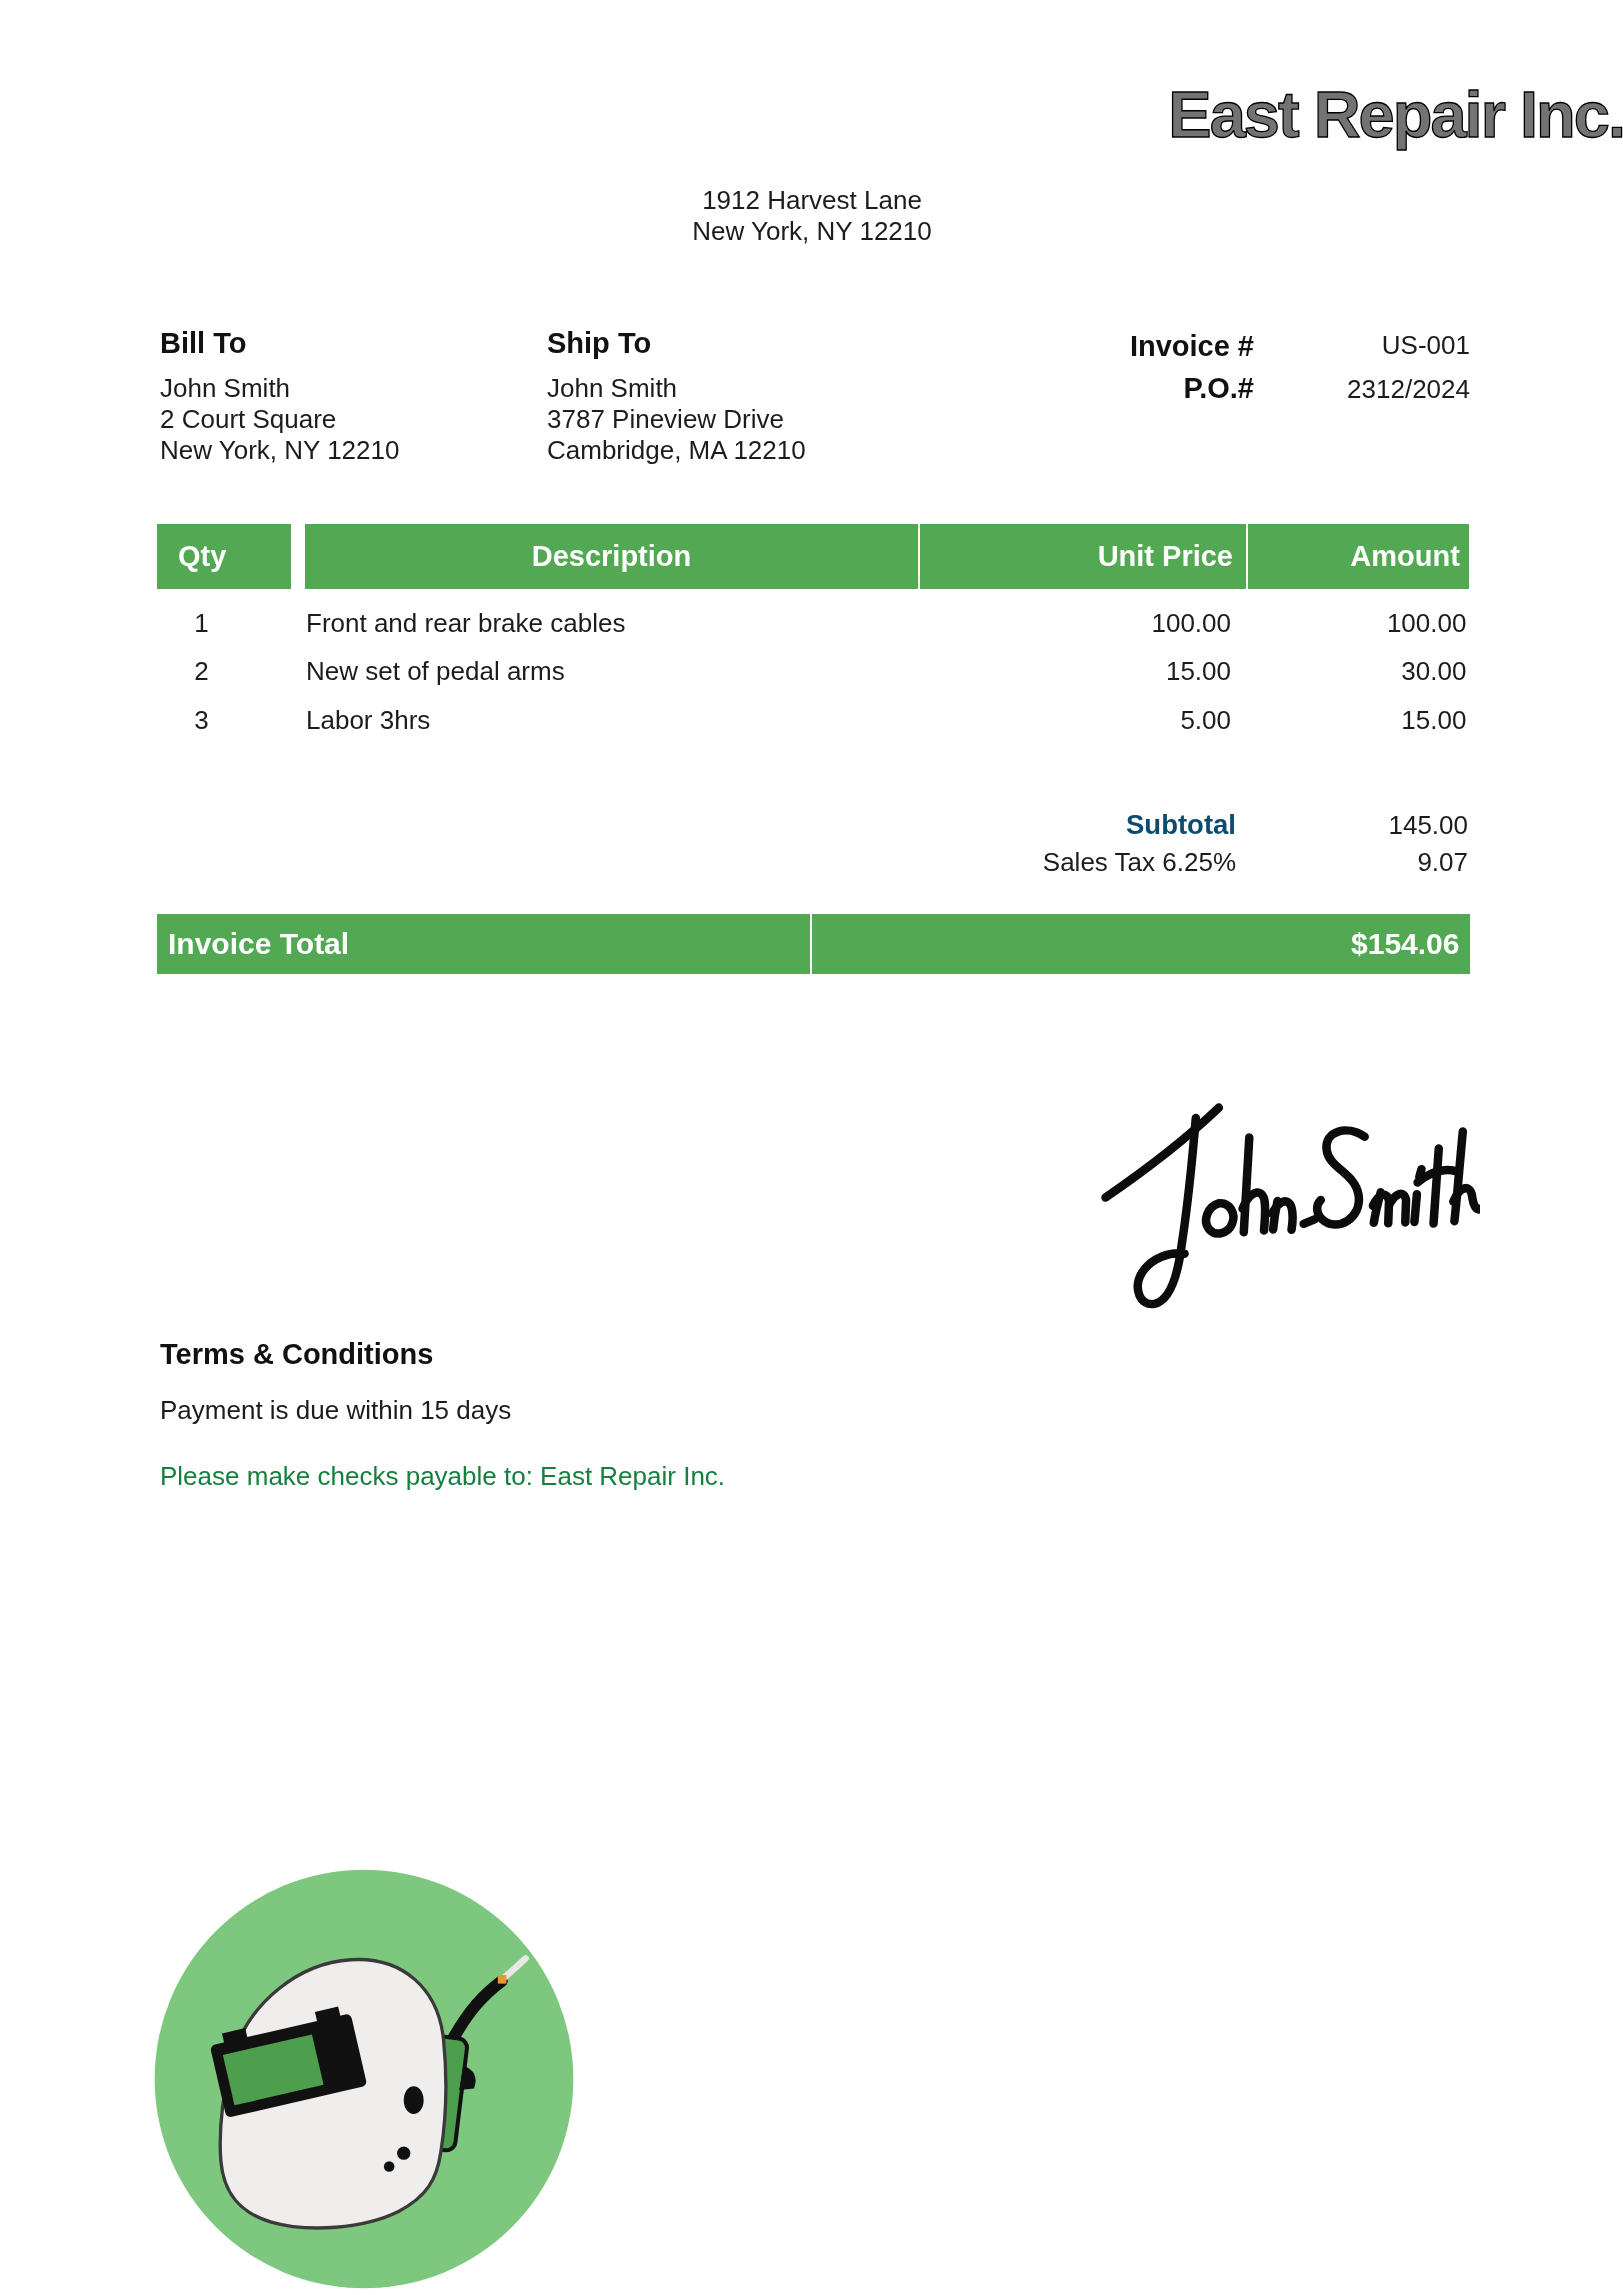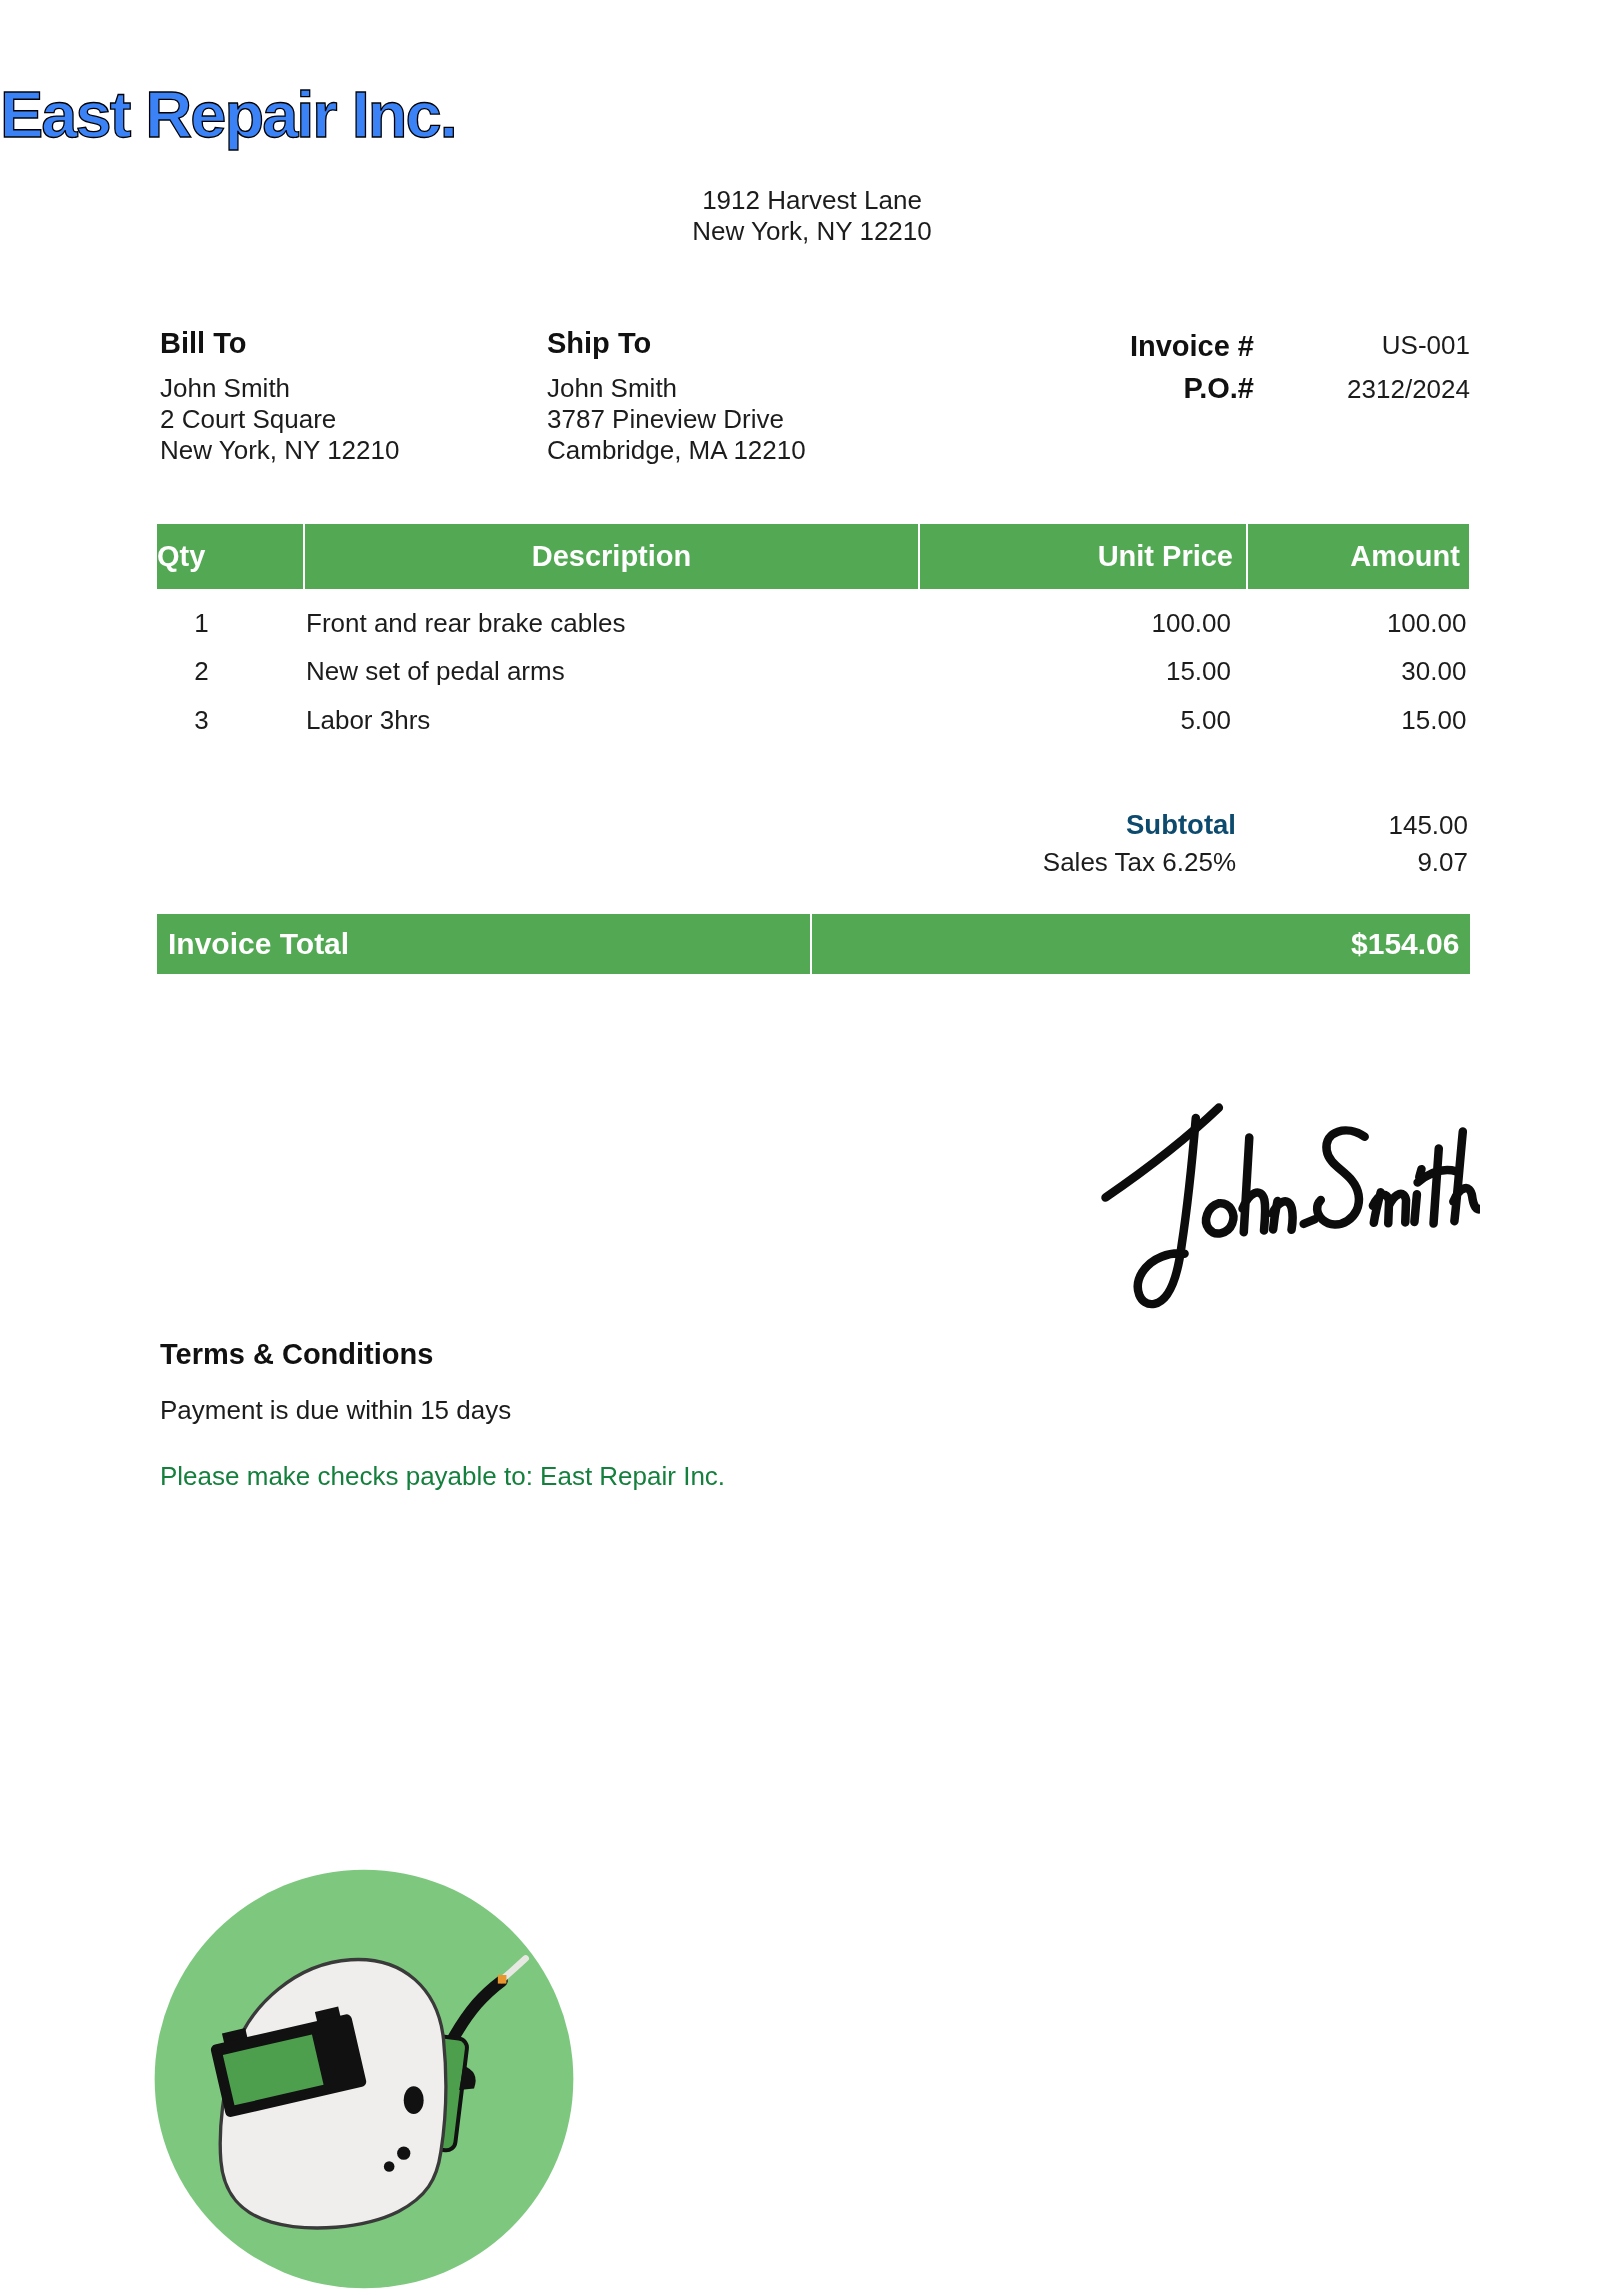--- a/index.html
+++ b/index.html
@@ -3,22 +3,22 @@
 <meta charset="utf-8">
 <style>
   html,body { margin:0; padding:0; background:#ffffff; }
   .page {
     position:relative; width:1624px; height:2295px; background:#ffffff;
     font-family:"Liberation Sans","DejaVu Sans",sans-serif; color:#1c1c1c; overflow:hidden;
   }
 
   
   .company-name {
-    position:absolute; top:77px; left:0; width:100%; text-align:left;
-    font-size:65px; font-weight:700; color:#3b82f6; letter-spacing:-2px;
+    position:absolute; top:77px; left:0; width:100%; text-align:right;
+    font-size:65px; font-weight:700; color:#737373; letter-spacing:-2px;
     -webkit-text-stroke:1.3px #000; margin:0;
   }
   .company-addr {
     position:absolute; top:185px; left:0; width:100%; text-align:center;
     font-size:26px; line-height:31px; color:#1c1c1c;
   }
 
   
   .party-heading { position:absolute; font-size:29px; font-weight:700; color:#111; }
   .party-lines   { position:absolute; font-size:26px; line-height:31px; color:#1c1c1c; }
@@ -32,21 +32,21 @@
   .meta-r2v { top:374px; }
   .meta-r2l { top:372px; }
 
   
   .thead { position:absolute; top:524px; left:157px; width:1312px; height:65px; }
   .th {
     position:absolute; top:0; height:65px; line-height:65px;
     background:var(--accent-green,#53a953); color:#fff; font-size:29px; font-weight:700;
     box-sizing:border-box;
   }
-  .th-qty  { left:0;      width:146px; text-align:left; }
+  .th-qty  { left:0;      width:134px; padding-left:21px; text-align:left; }
   .th-desc { left:148px;  width:613px; text-align:center; }
   .th-unit { left:763px; width:326px; text-align:right; padding-right:13px; }
   .th-amt  { left:1091px; width:221px; text-align:right; padding-right:9.2px; }
 
   .trow { position:absolute; left:157px; width:1312px; height:48px; }
   .trow .td { position:absolute; top:0; height:48px; line-height:48px; font-size:26px; color:#1c1c1c; box-sizing:border-box; }
   .row-1 { top:599px; } .row-2 { top:647px; } .row-3 { top:696px; }
   .td-qty  { left:0; width:89px; text-align:center; }
   .td-desc { left:149px; width:609px; text-align:left; }
   .td-unit { left:622px; width:452px; text-align:right; }

